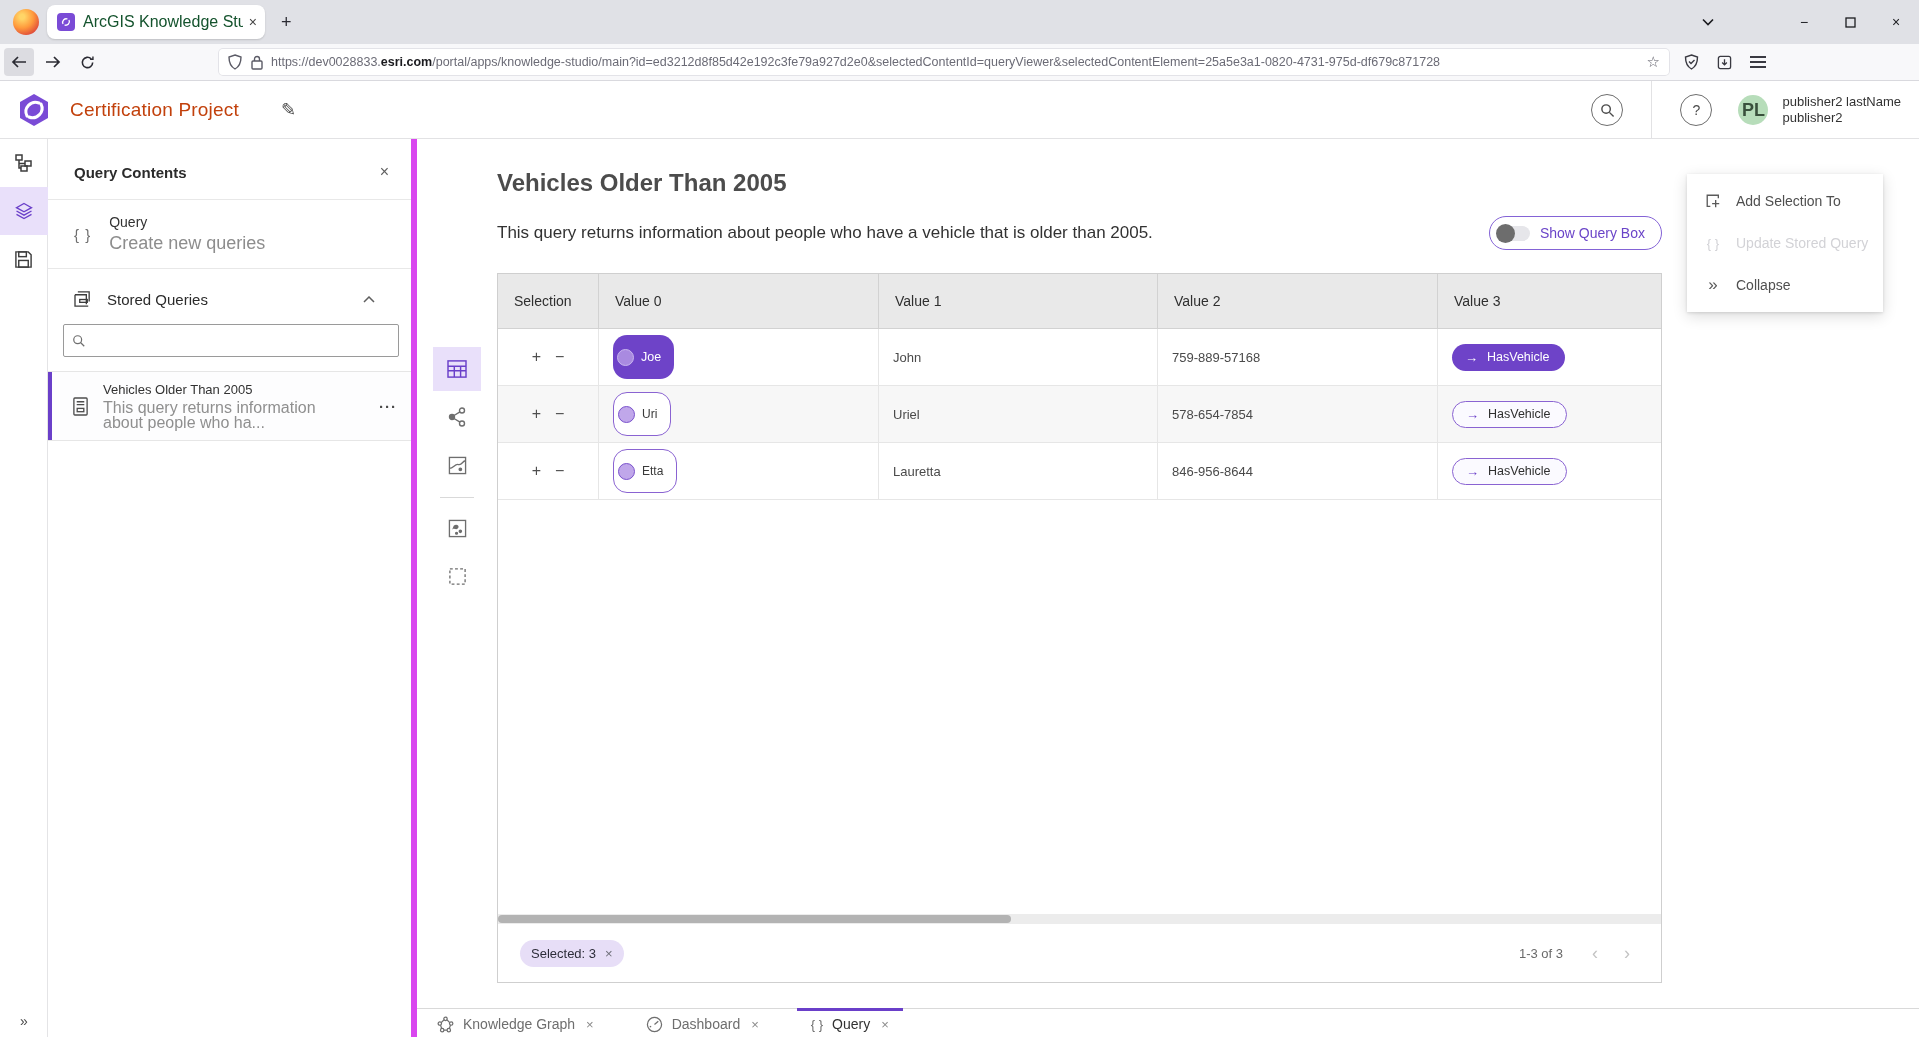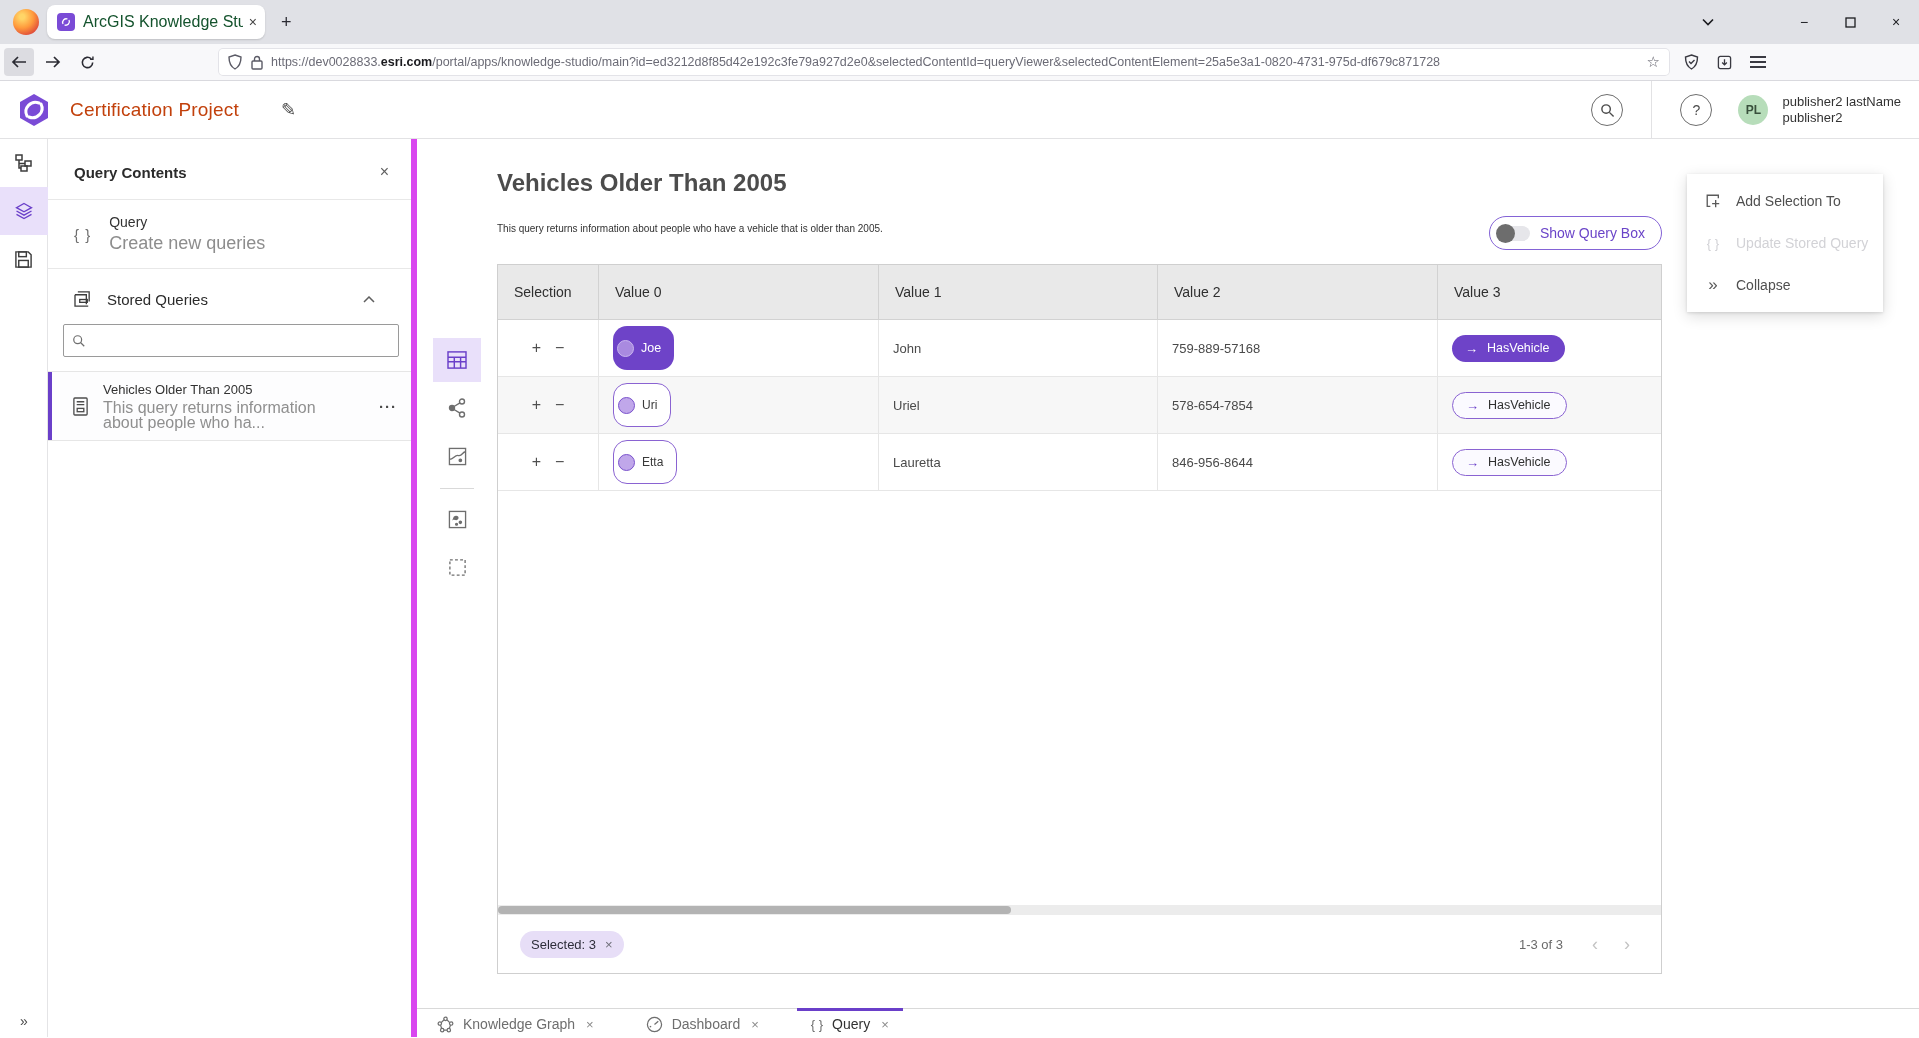--- a/index.html
+++ b/index.html
@@ -36,21 +36,21 @@
 
   
   .app-header { height:58px; border-bottom:1px solid #e2e2e4; display:flex; align-items:center; position:relative; background:#fff; }
   .app-logo { width:36px; height:36px; margin:0 18px 0 16px; }
   .proj-title { font-size:19px; color:#c2410c; letter-spacing:.2px; }
   .pencil { font-size:18px; color:#4a4a4a; margin-left:42px; }
   .hdr-right { position:absolute; right:18px; top:0; height:58px; display:flex; align-items:center; }
   .circle-btn { width:32px; height:32px; border:1px solid #6e6e6e; border-radius:50%; display:flex; align-items:center;
     justify-content:center; color:#4a4a4a; }
   .hdr-div { width:1px; height:58px; background:#e2e2e4; margin:0 28px 0 28px; }
-  .avatar { width:30px; height:30px; border-radius:50%; background:#b7ddba; color:#39503c; font-size:12px; font-weight:bold;
+  .avatar { width:30px; height:30px; border-radius:50%; background:#b7ddba; color:#39503c; font-size:18px; font-weight:bold;
     display:flex; align-items:center; justify-content:center; margin:0 14px 0 26px; }
   .user-block { font-size:13px; color:#323232; line-height:16px; }
 
   
   .app-body { display:flex; height:898px; }
   .rail { width:48px; border-right:1px solid #e4e4e6; display:flex; flex-direction:column; align-items:center; position:relative; }
   .rail-item { width:48px; height:48px; display:flex; align-items:center; justify-content:center; color:#3d3d3d; }
   .rail-item.sel { background:#e9e0fa; color:#6a3fc9; }
   .rail-bottom { position:absolute; bottom:8px; left:0; width:48px; text-align:center; color:#4a4a4a; font-size:14px; }
 
@@ -73,21 +73,21 @@
   .si-icon { color:#4d4d4d; margin-right:14px; }
   .si-text { width:218px; }
   .si-title { font-size:13px; color:#323232; margin-bottom:3px; }
   .si-desc { font-size:16px; color:#8f8f8f; line-height:15px; }
   .si-more { margin-left:auto; color:#4a4a4a; font-size:15px; letter-spacing:1px; font-weight:bold; }
 
   
   .main { flex:1; position:relative; display:flex; flex-direction:column; }
   .page-head { margin:30px 0 0 80px; }
   .page-title { font-size:24px; font-weight:bold; color:#4c4c4c; }
-  .page-desc { font-size:10px; color:#323232; margin-top:26px; }
+  .page-desc { font-size:17px; color:#323232; margin-top:26px; }
   .show-qbox { position:absolute; top:77px; right:257px; height:34px; border:1.5px solid #8463d6; border-radius:18px;
     display:flex; align-items:center; padding:0 16px 0 8px; background:#fff; }
   .toggle { width:32px; height:15px; background:#e6e6ea; border-radius:8px; position:relative; margin-right:10px; }
   .toggle:before { content:""; position:absolute; left:-2px; top:-2px; width:19px; height:19px; border-radius:50%; background:#6d6d6d; }
   .show-qbox span.lbl { color:#6a44c8; font-size:14px; }
 
   .content-row { display:flex; margin-top:30px; flex:1; min-height:0; }
   .view-toolbar { width:80px; padding-top:74px; display:flex; flex-direction:column; align-items:center; }
   .vt-item { width:48px; height:44px; display:flex; align-items:center; justify-content:center; color:#6e6e6e; margin-bottom:4px; }
   .vt-item.sel { background:#e9e0fa; color:#6a3fc9; }

